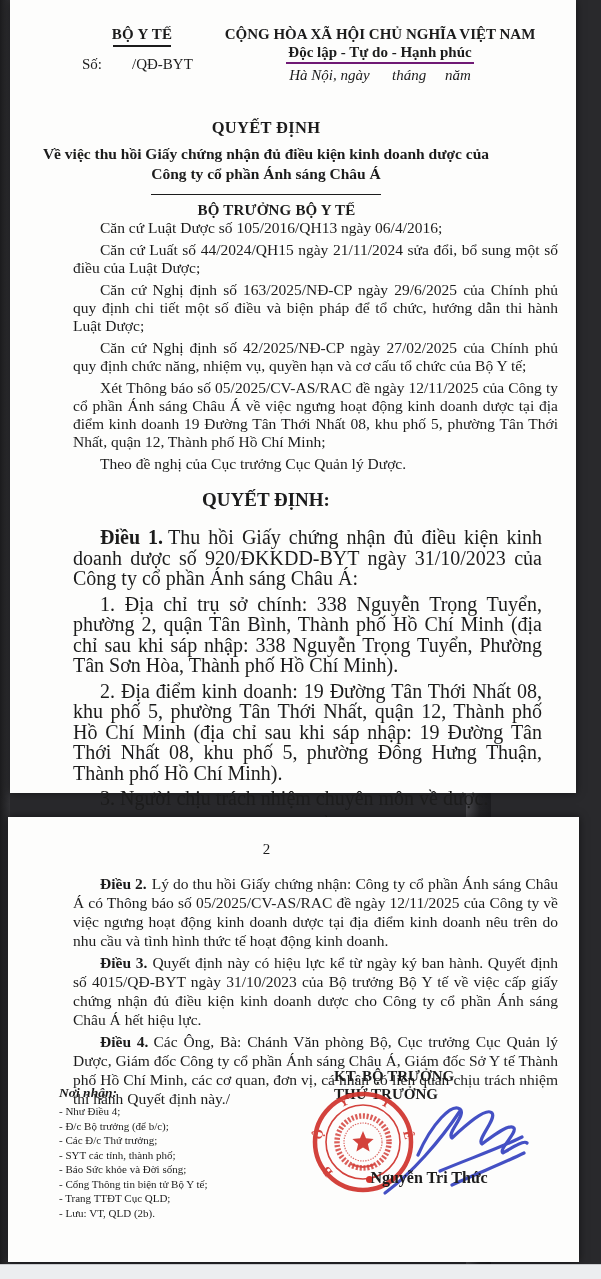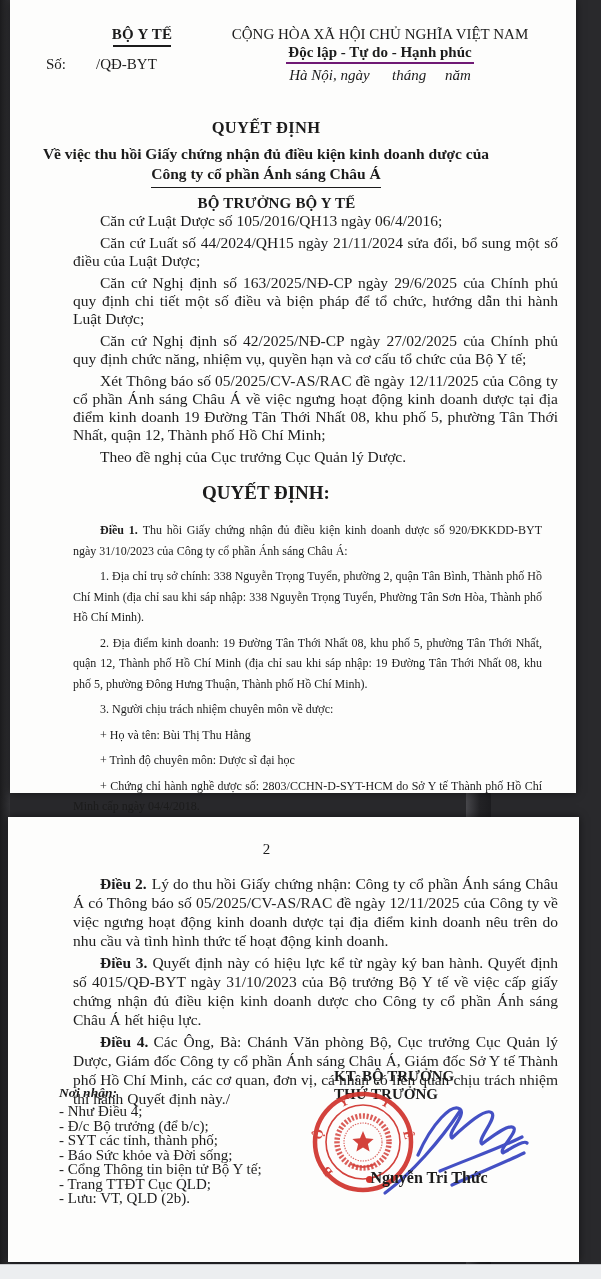--- a/index.html
+++ b/index.html
@@ -27,55 +27,55 @@
   .bottom-bar{
     position:absolute;left:0;top:1264px;width:601px;height:15px;
     background:#eceef0;border-top:1px solid #c9cbce;z-index:2;
   }
 
   
   .p1-header{position:relative;height:86px;margin-top:26px;}
   .hdr-left{position:absolute;left:0;top:0;width:264px;text-align:center;}
   .org-name{font-weight:bold;font-size:15px;letter-spacing:.3px;}
   .org-rule{width:58px;border-bottom:2px solid #1c1c1c;margin:2px auto 9px auto;}
-  .number-line{font-size:15px;text-align:left;padding-left:36px;}
+  .number-line{font-size:15px;text-align:left;padding-left:72px;}
   .hdr-right{position:absolute;left:152px;top:0;width:436px;text-align:center;}
-  .national-line{font-weight:normal;font-size:15px;}
+  .national-line{font-weight:bold;font-size:15px;}
   .motto{display:inline-block;font-weight:bold;font-size:15px;
          border-bottom:2px solid #701a75;padding:0 2px 1px 2px;margin-top:1px;}
   .dateline{font-style:italic;font-size:15px;margin-top:3px;}
 
   
   .center-shift{text-align:center;padding-right:54px;}
   .title-block{margin-top:6px;}
   .doc-type{font-weight:bold;font-size:16.5px;letter-spacing:.3px;}
   .doc-subtitle{font-weight:bold;font-size:15.5px;margin-top:7px;line-height:18px;}
   .doc-company{display:inline-block;font-weight:bold;font-size:15.5px;
-               border-bottom:1.5px solid #1c1c1c;padding-bottom:4px;margin-top:2px;}
+               border-bottom:1.5px solid #1c1c1c;padding-bottom:11px;margin-top:2px;}
   .issuer{font-weight:bold;font-size:15px;margin-top:7px;letter-spacing:.2px;padding-left:21px;}
 
   
   .preamble{margin:0 18px 0 63px;}
   .preamble p{margin:0 0 4px 0;text-indent:27px;text-align:justify;
               font-size:15.5px;line-height:18px;}
   .decide-heading{font-weight:bold;font-size:19px;margin-top:16px;margin-bottom:16px;}
   .body-block{margin:0 18px 0 63px;}
   .body-block p{margin:0 16px 5px 0;text-indent:27px;text-align:justify;
-                font-size:12px;line-height:20.5px;}
+                font-size:20px;line-height:20.5px;}
   .lead{font-weight:bold;margin-right:5px;}
 
   
   .page-num{margin-top:24px;font-size:15px;}
   .p2-body{margin:16px 21px 0 65px;}
   .p2-body p{margin:0 0 3px 0;text-indent:27px;text-align:justify;
              font-size:15.5px;line-height:19px;}
 
   .recipients{position:absolute;left:51px;top:268px;width:230px;z-index:3;}
   .recipients-heading{font-weight:bold;font-style:italic;font-size:13.5px;margin-bottom:3px;}
-  .recipient-item{font-size:15px;line-height:14.5px;}
+  .recipient-item{font-size:11px;line-height:14.5px;}
 
   .sig-block{position:absolute;left:326px;top:250px;width:180px;
              text-align:left;z-index:2;}
   .sig-title{font-weight:bold;font-size:15px;line-height:18px;}
   .signer-name{position:absolute;left:326px;top:352px;width:190px;text-align:center;
                font-weight:bold;font-size:16px;z-index:5;}
   .name-dot{position:absolute;left:358px;top:359px;width:7px;height:7px;
             border-radius:50%;z-index:5;}
 
   .seal{position:absolute;left:303px;top:273px;width:104px;height:104px;z-index:3;opacity:.92;}
@@ -138,20 +138,21 @@
     <div class="p2-body">
       <p><span class="lead">Điều 2.</span><span>Lý do thu hồi Giấy chứng nhận: Công ty cổ phần Ánh sáng Châu Á có Thông báo số 05/2025/CV-AS/RAC đề ngày 12/11/2025 của Công ty về việc ngưng hoạt động kinh doanh dược tại địa điểm kinh doanh nêu trên do nhu cầu và tình hình thức tế hoạt động kinh doanh.</span></p>
       <p><span class="lead">Điều 3.</span><span>Quyết định này có hiệu lực kể từ ngày ký ban hành. Quyết định số 4015/QĐ-BYT ngày 31/10/2023 của Bộ trưởng Bộ Y tế về việc cấp giấy chứng nhận đủ điều kiện kinh doanh dược cho Công ty cổ phần Ánh sáng Châu Á hết hiệu lực.</span></p>
       <p><span class="lead">Điều 4.</span><span>Các Ông, Bà: Chánh Văn phòng Bộ, Cục trưởng Cục Quản lý Dược, Giám đốc Công ty cổ phần Ánh sáng Châu Á, Giám đốc Sở Y tế Thành phố Hồ Chí Minh, các cơ quan, đơn vị, cá nhân có liên quan chịu trách nhiệm thi hành Quyết định này./</span></p>
     </div>
 
     <div class="recipients">
       <div class="recipients-heading">Nơi nhận:</div>
       <div class="recipient-item">- Như Điều 4;</div>
       <div class="recipient-item">- Đ/c Bộ trưởng (để b/c);</div>
+      <div class="recipient-item">- Các Đ/c Thứ trưởng;</div>
       <div class="recipient-item">- SYT các tỉnh, thành phố;</div>
       <div class="recipient-item">- Báo Sức khỏe và Đời sống;</div>
       <div class="recipient-item">- Cổng Thông tin biện tử Bộ Y tế;</div>
       <div class="recipient-item">- Trang TTĐT Cục QLD;</div>
       <div class="recipient-item">- Lưu: VT, QLD (2b).</div>
     </div>
 
     <div class="sig-block">
       <div class="sig-title">KT. BỘ TRƯỞNG</div>
       <div class="sig-title">THỨ TRƯỞNG</div>

